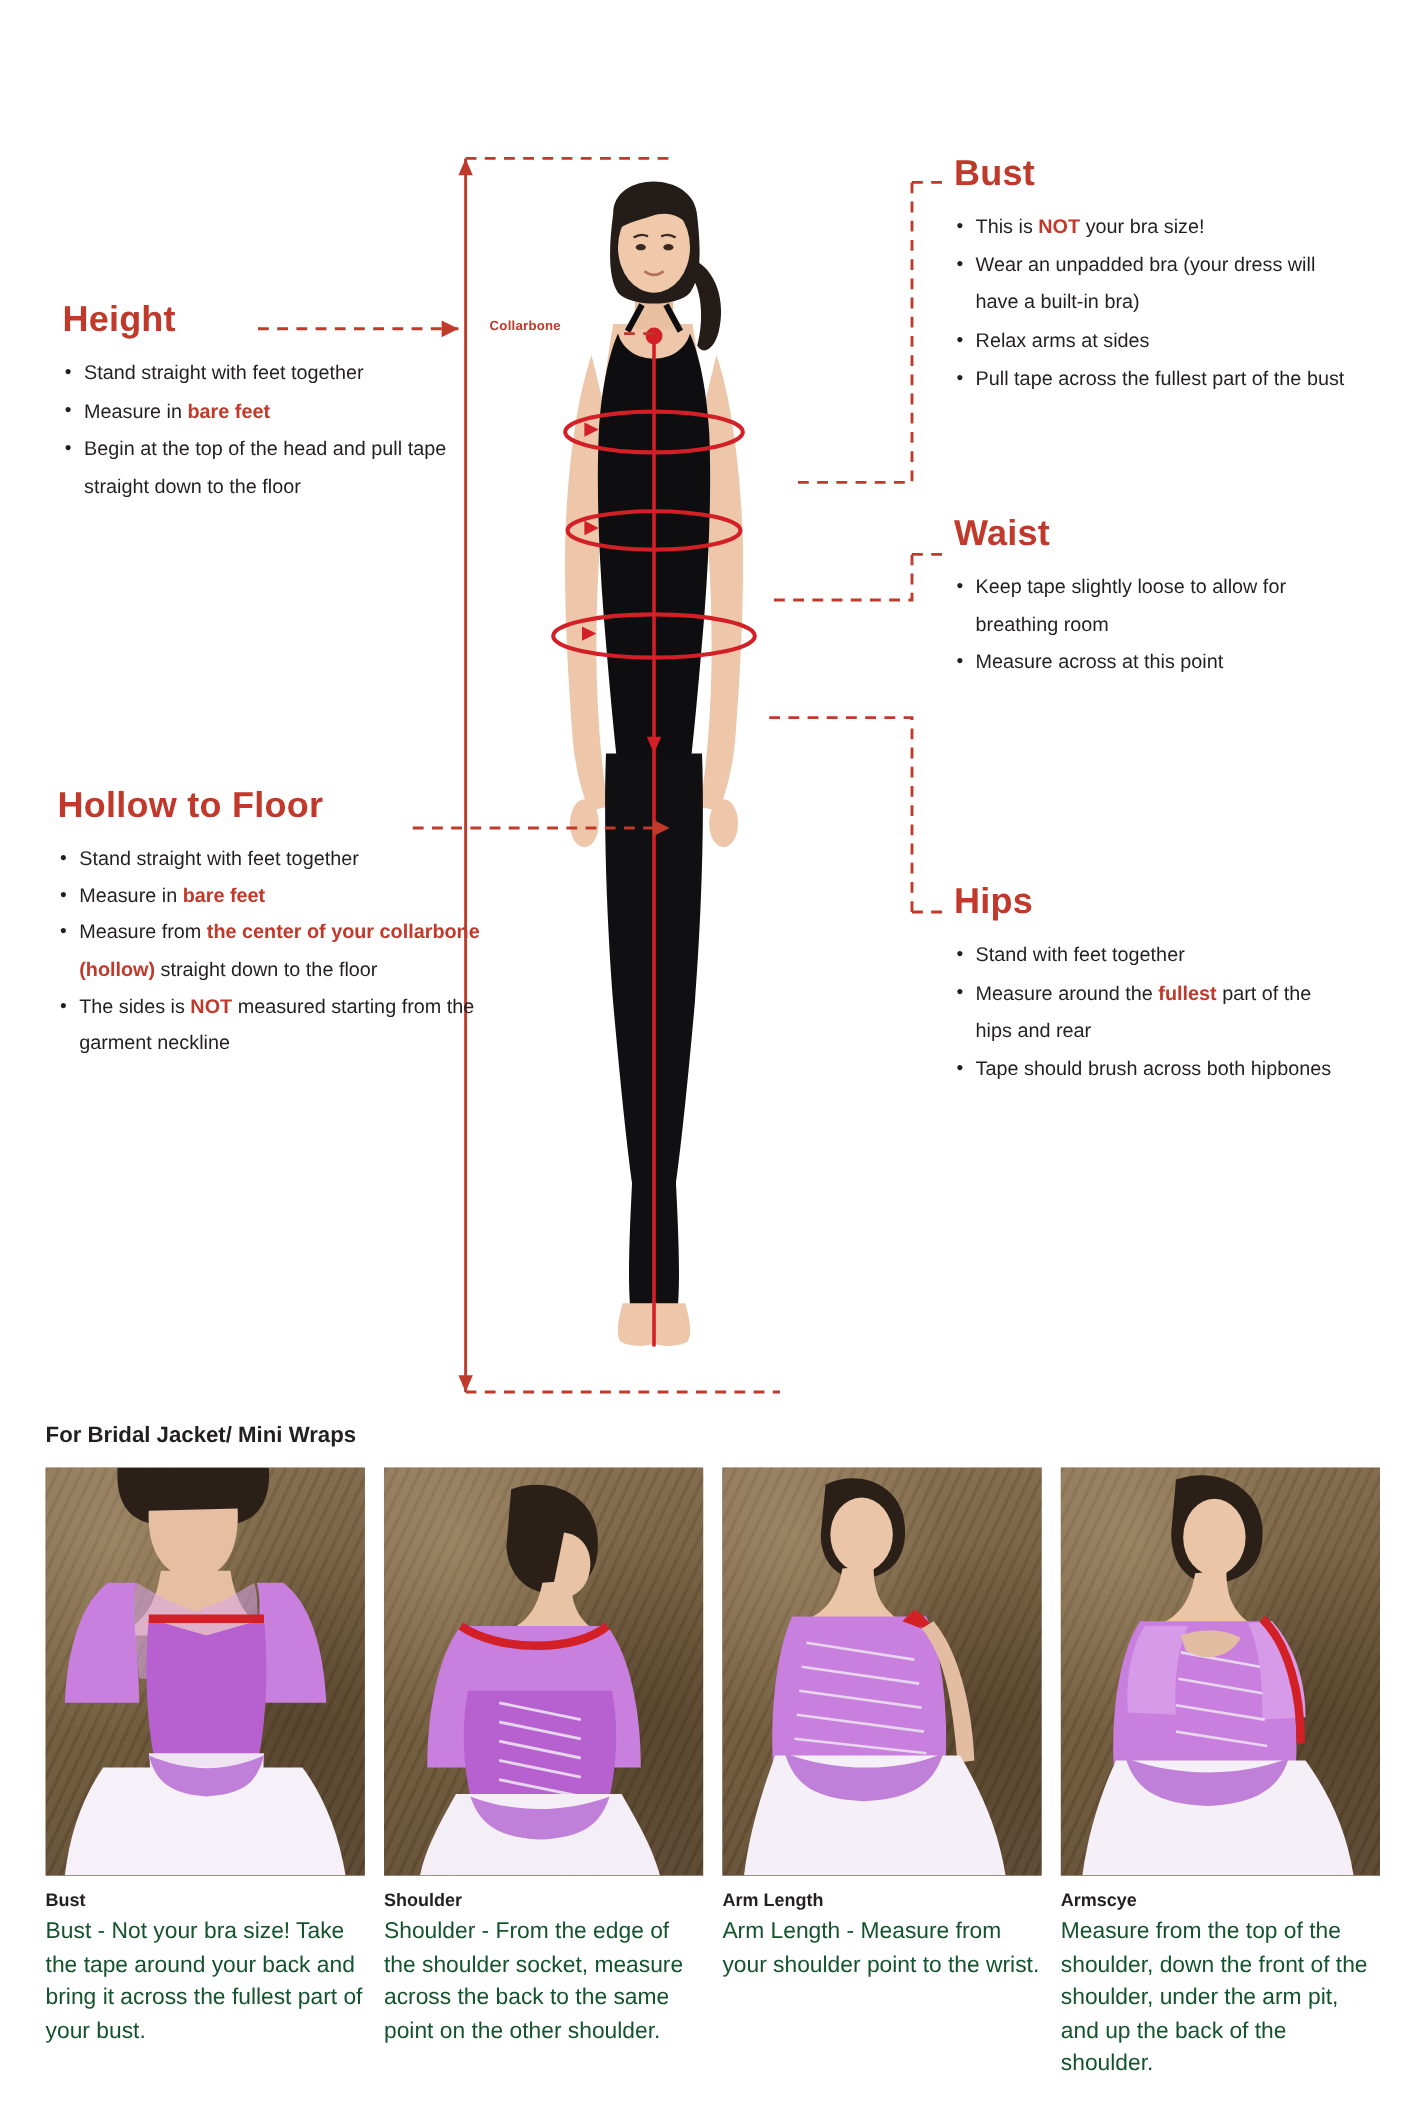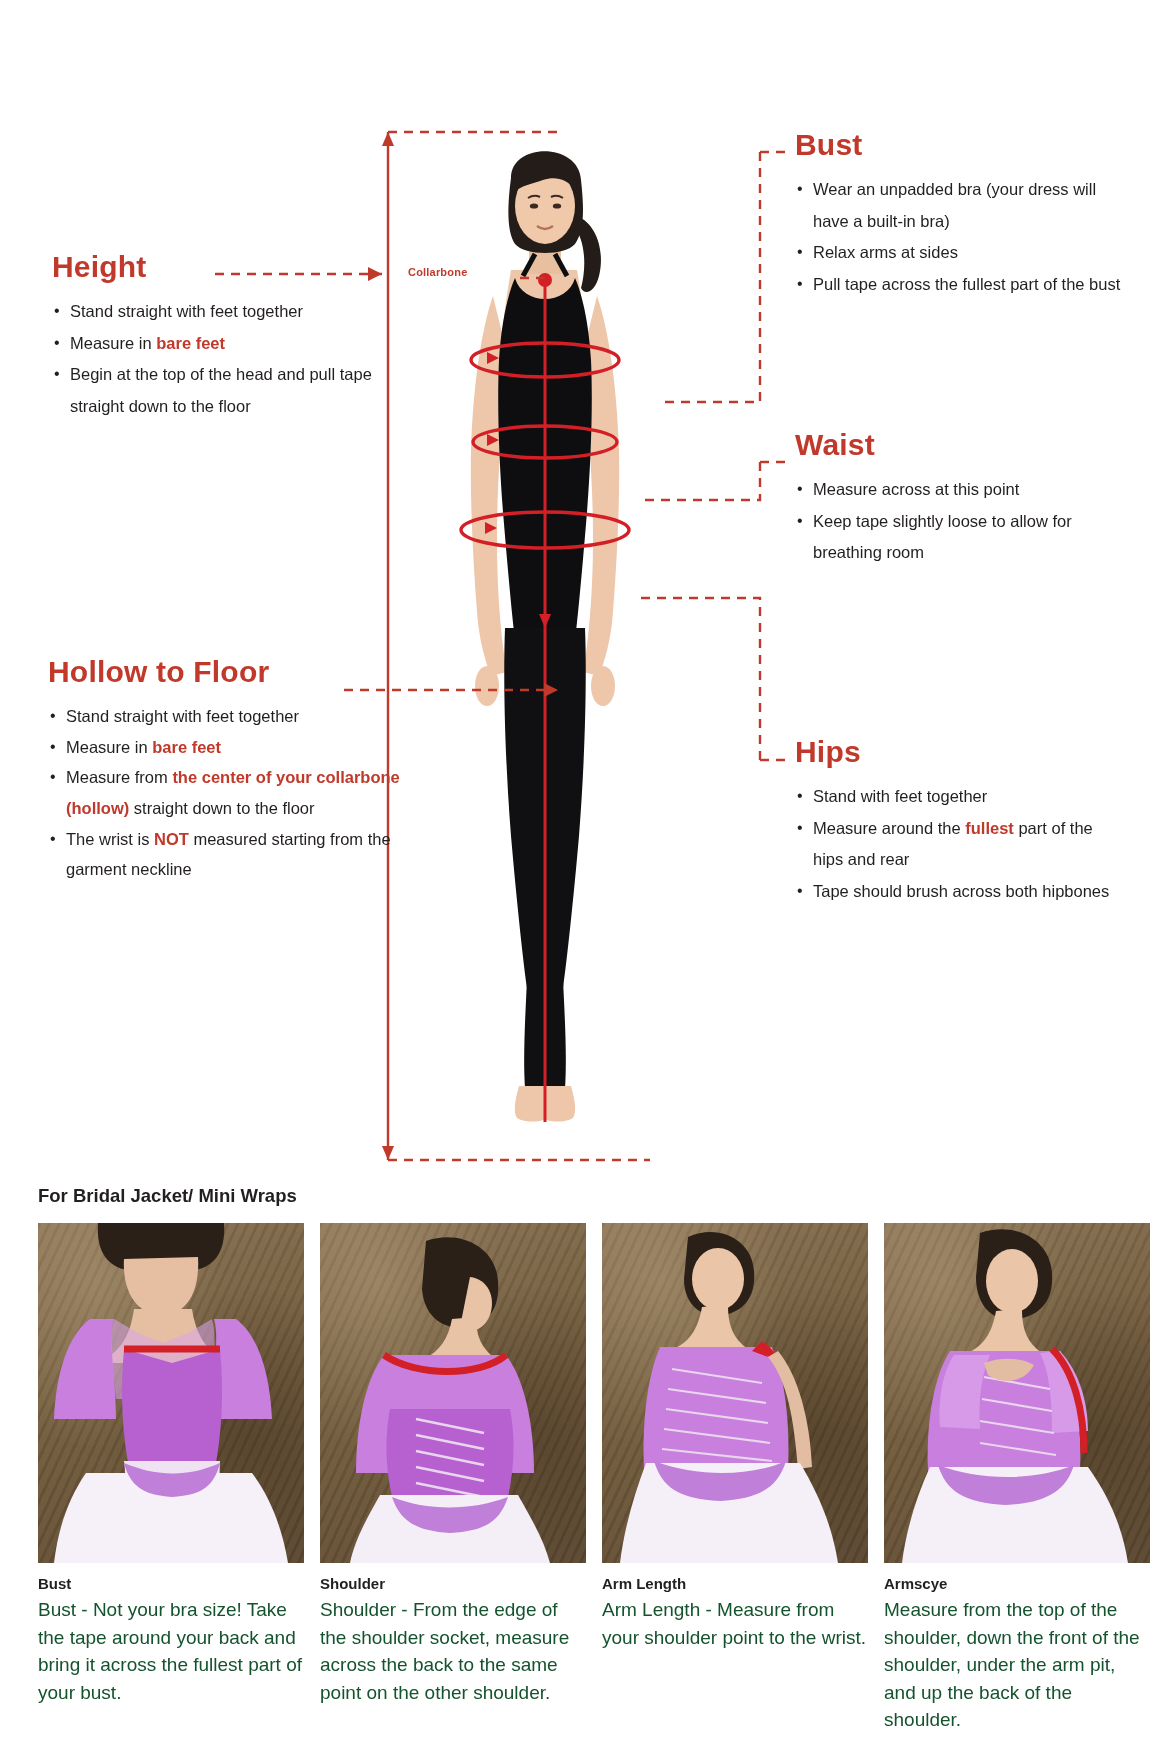--- a/index.html
+++ b/index.html
@@ -256,38 +256,39 @@
           <li><span>Begin at the top of the head and pull tape straight down to the floor</span></li>
         </ul>
     </div>
 
     <div class="blk-hollow">
       <div class="section-heading">Hollow to Floor</div>
       <ul class="bullets">
           <li><span>Stand straight with feet together</span></li>
           <li><span>Measure in </span><span class="hl">bare feet</span></li>
           <li><span>Measure from </span><span class="hl">the center of your collarbone (hollow)</span><span> straight down to the floor</span></li>
-          <li><span>The wrist is </span><span class="hl">NOT</span><span> measured starting from the garment neckline</span></li>
+          <li><span>The sides is </span><span class="hl">NOT</span><span> measured starting from the garment neckline</span></li>
         </ul>
     </div>
 
     <div class="blk-bust">
       <div class="section-heading">Bust</div>
       <ul class="bullets">
+          <li><span>This is </span><span class="hl">NOT</span><span> your bra size!</span></li>
           <li><span>Wear an unpadded bra (your dress will have a built-in bra)</span></li>
           <li><span>Relax arms at sides</span></li>
           <li><span>Pull tape across the fullest part of the bust</span></li>
         </ul>
     </div>
 
     <div class="blk-waist">
       <div class="section-heading">Waist</div>
       <ul class="bullets">
+          <li><span>Keep tape slightly loose to allow for breathing room</span></li>
           <li><span>Measure across at this point</span></li>
-          <li><span>Keep tape slightly loose to allow for breathing room</span></li>
         </ul>
     </div>
 
     <div class="blk-hips">
       <div class="section-heading">Hips</div>
       <ul class="bullets">
           <li><span>Stand with feet together</span></li>
           <li><span>Measure around the </span><span class="hl">fullest</span><span> part of the hips and rear</span></li>
           <li><span>Tape should brush across both hipbones</span></li>
         </ul>

